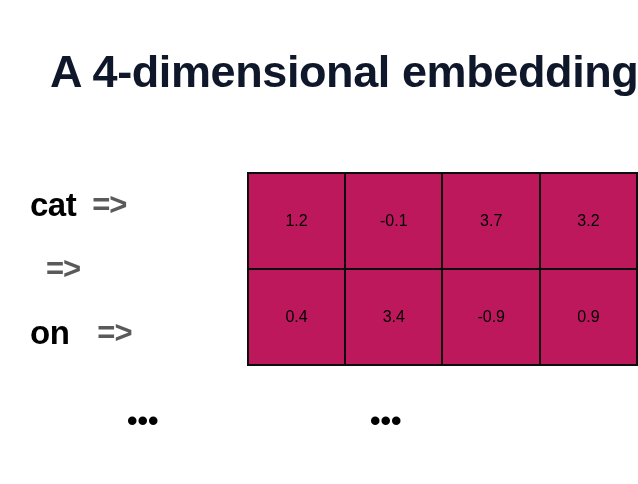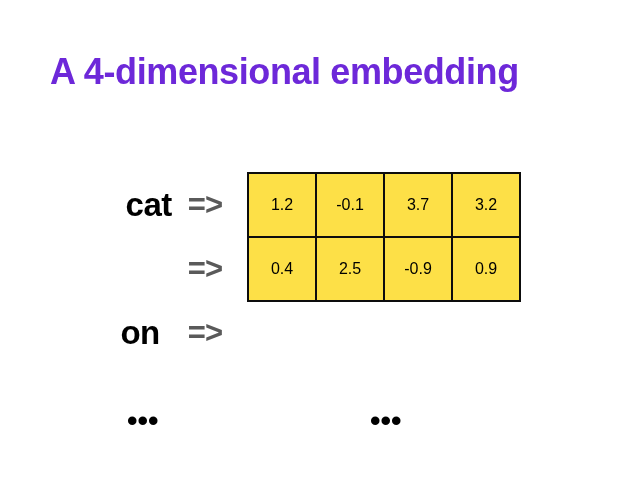--- a/index.html
+++ b/index.html
@@ -14,23 +14,23 @@
     overflow: hidden;
     position: relative;
   }
 
   
   #slide-title {
     position: absolute;
     left: 50px;
     top: 50px;
     width: 560px;
-    font-size: 36px;
+    font-size: 45px;
     font-weight: bold;
-    color: #6d28d9;
+    color: #0f172a;
     letter-spacing: -0.4px;
     line-height: 44px;
     white-space: nowrap;
   }
 
   
   #embedding-figure {
     position: absolute;
     left: 0;
     top: 172px;
@@ -47,21 +47,21 @@
     height: 193px;
   }
   .row-label {
     position: absolute;
     left: 0;
     width: 192px;
     height: 64px;
     display: flex;
     flex-direction: row;
     align-items: center;
-    justify-content: flex-end;
+    justify-content: flex-start;
     white-space: nowrap;
   }
   .row-label.r0 { top: 0px; }
   .row-label.r1 { top: 64px; }
   .row-label.r2 { top: 128px; gap: 12px; }
 
   .row-word {
     font-size: 33px;
     font-weight: bold;
     color: #000000;
@@ -84,27 +84,27 @@
     top: 0px;
     border-collapse: collapse;
     border: 2px solid #0d0d0d;
     background: #efaa57;
     table-layout: fixed;
   }
   #embedding-matrix td {
     width: 66px;
     height: 62px;
     border: 2px solid #0d0d0d;
-    background: #fde047;
+    background: #be185d;
     color: #000000;
     font-size: 16px;
     font-weight: normal;
     text-align: center;
     vertical-align: middle;
-    padding: 0;
+    padding: 16px;
   }
 
   
   .ellipsis-mark {
     position: absolute;
     font-size: 30px;
     font-weight: bold;
     color: #000000;
     line-height: 14px;
     letter-spacing: 0px;
@@ -140,21 +140,21 @@
   <table id="embedding-matrix">
     <tbody>
       <tr>
         <td>1.2</td>
         <td>-0.1</td>
         <td>3.7</td>
         <td>3.2</td>
       </tr>
       <tr>
         <td>0.4</td>
-        <td>2.5</td>
+        <td>3.4</td>
         <td>-0.9</td>
         <td>0.9</td>
       </tr>
     </tbody>
   </table>
 
 </div>
 
 <div class="ellipsis-mark" id="ellipsis-left">•••</div>
 

